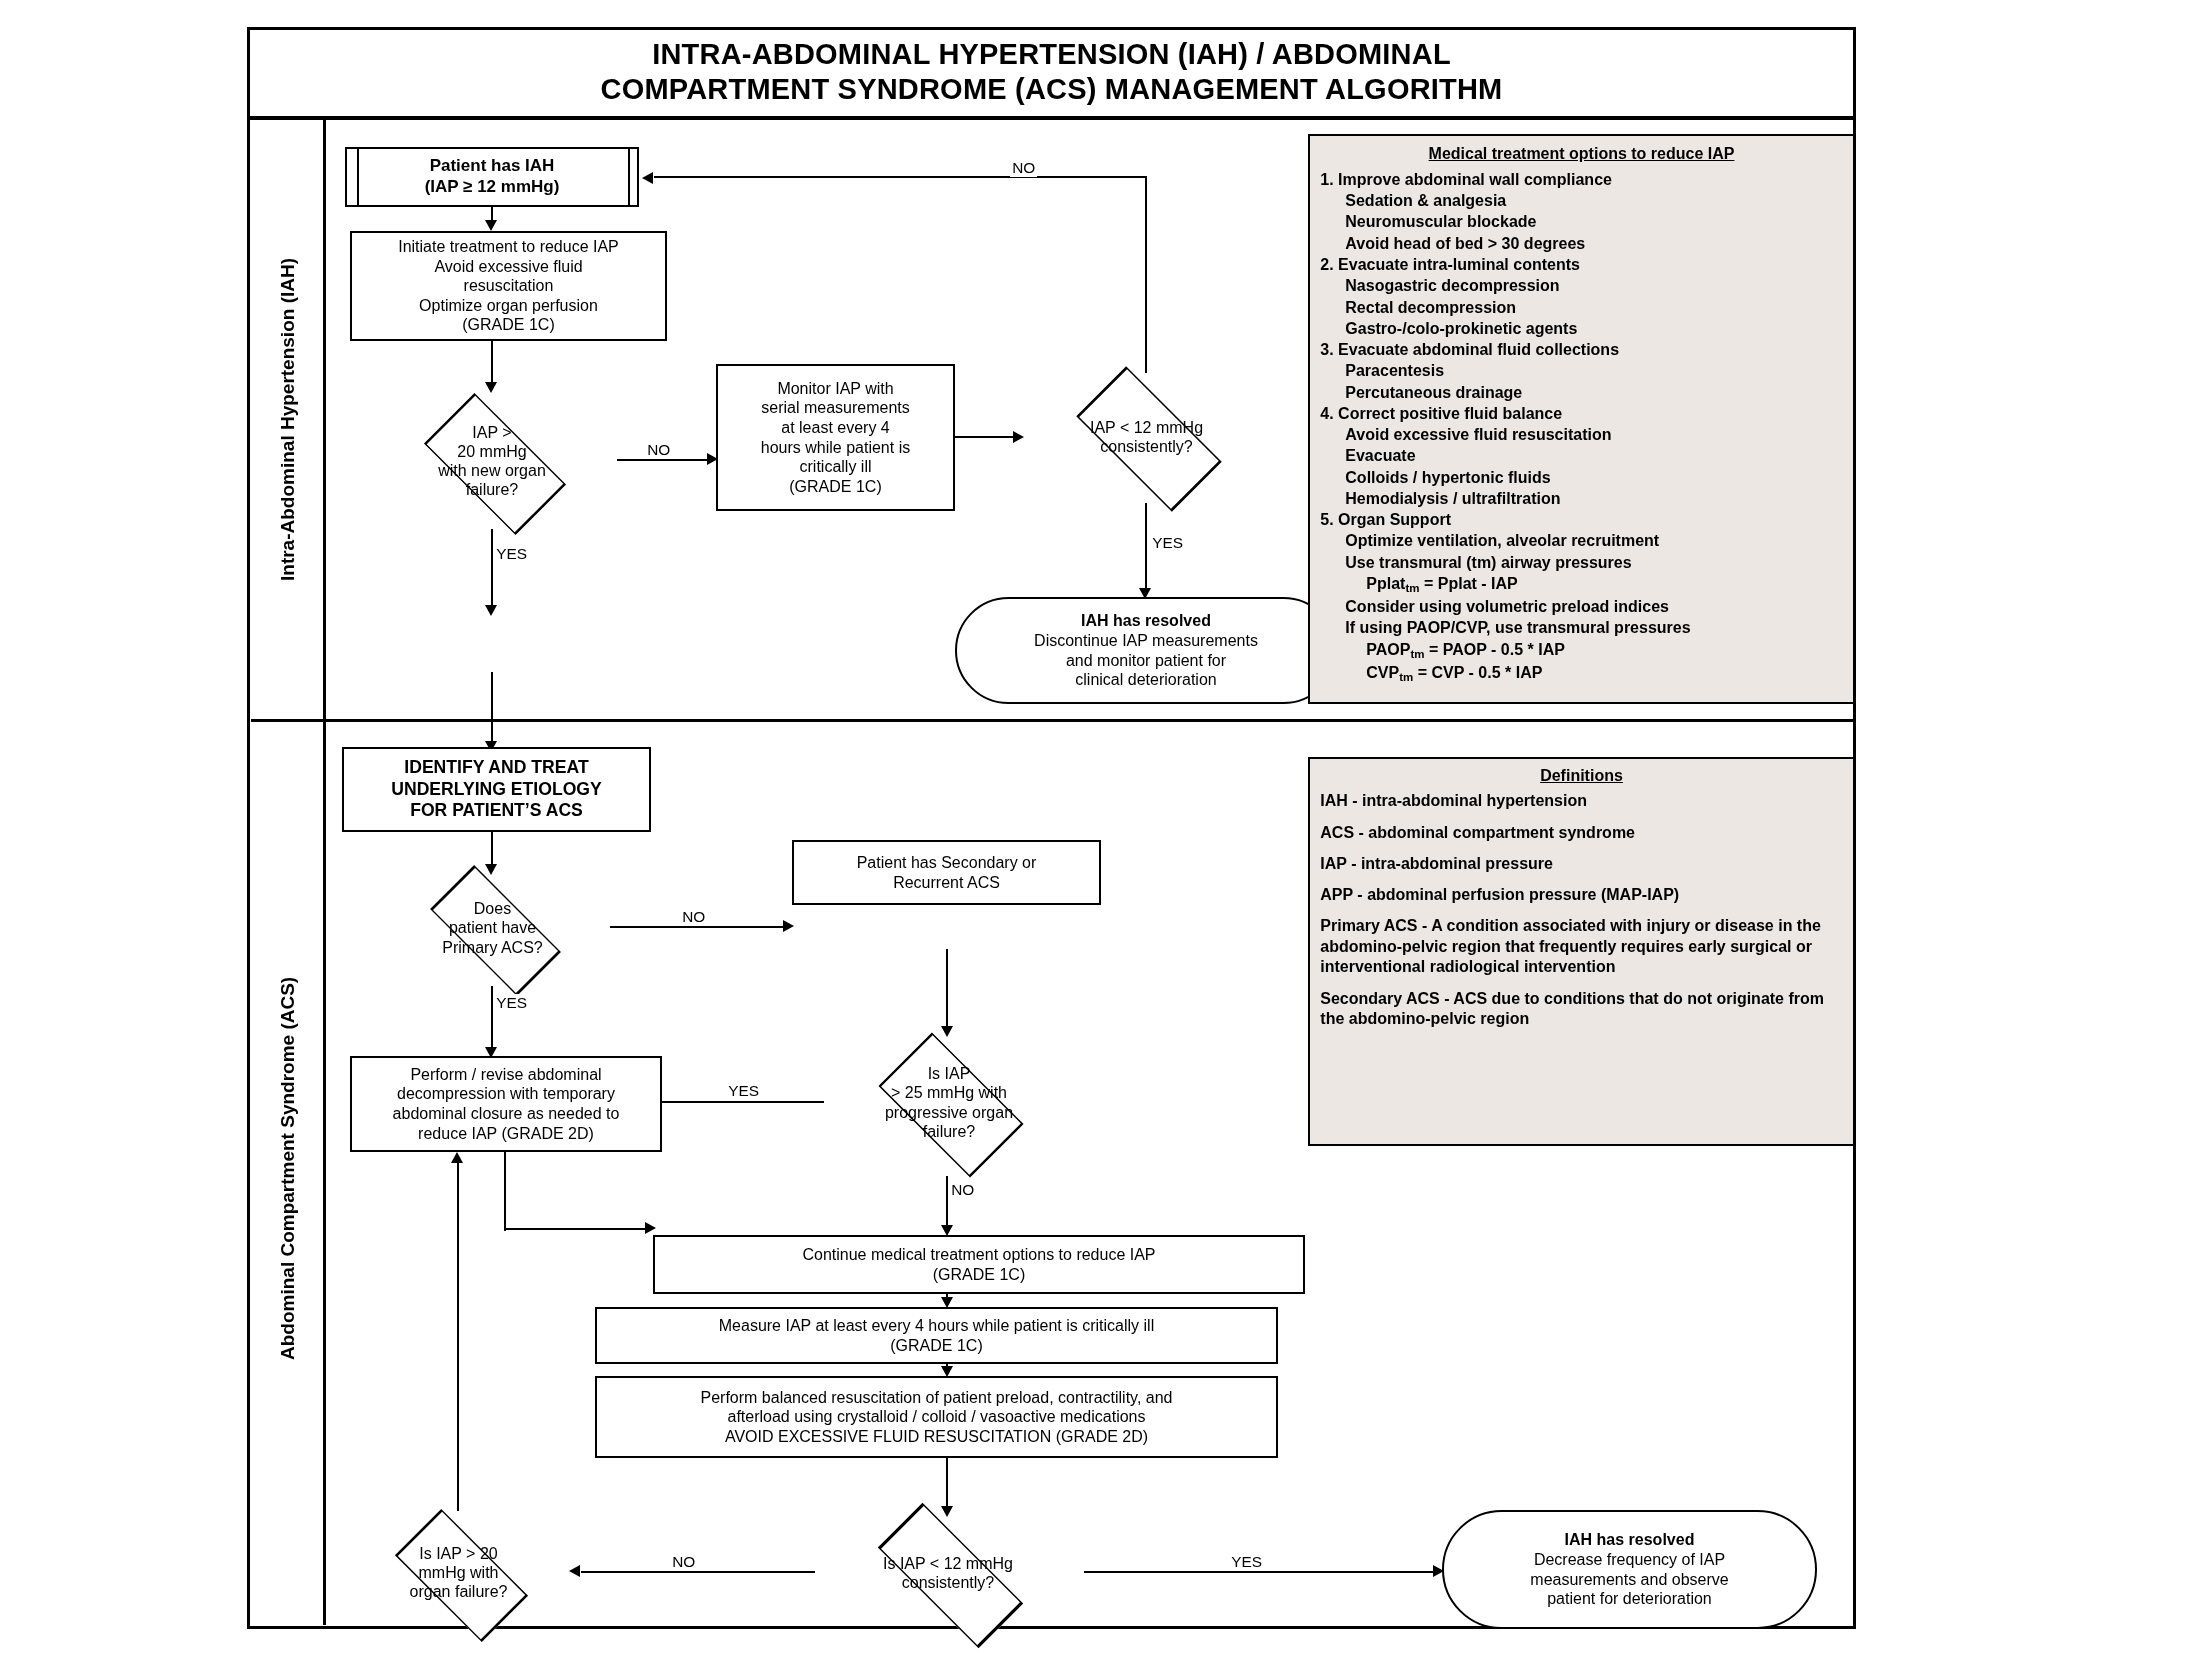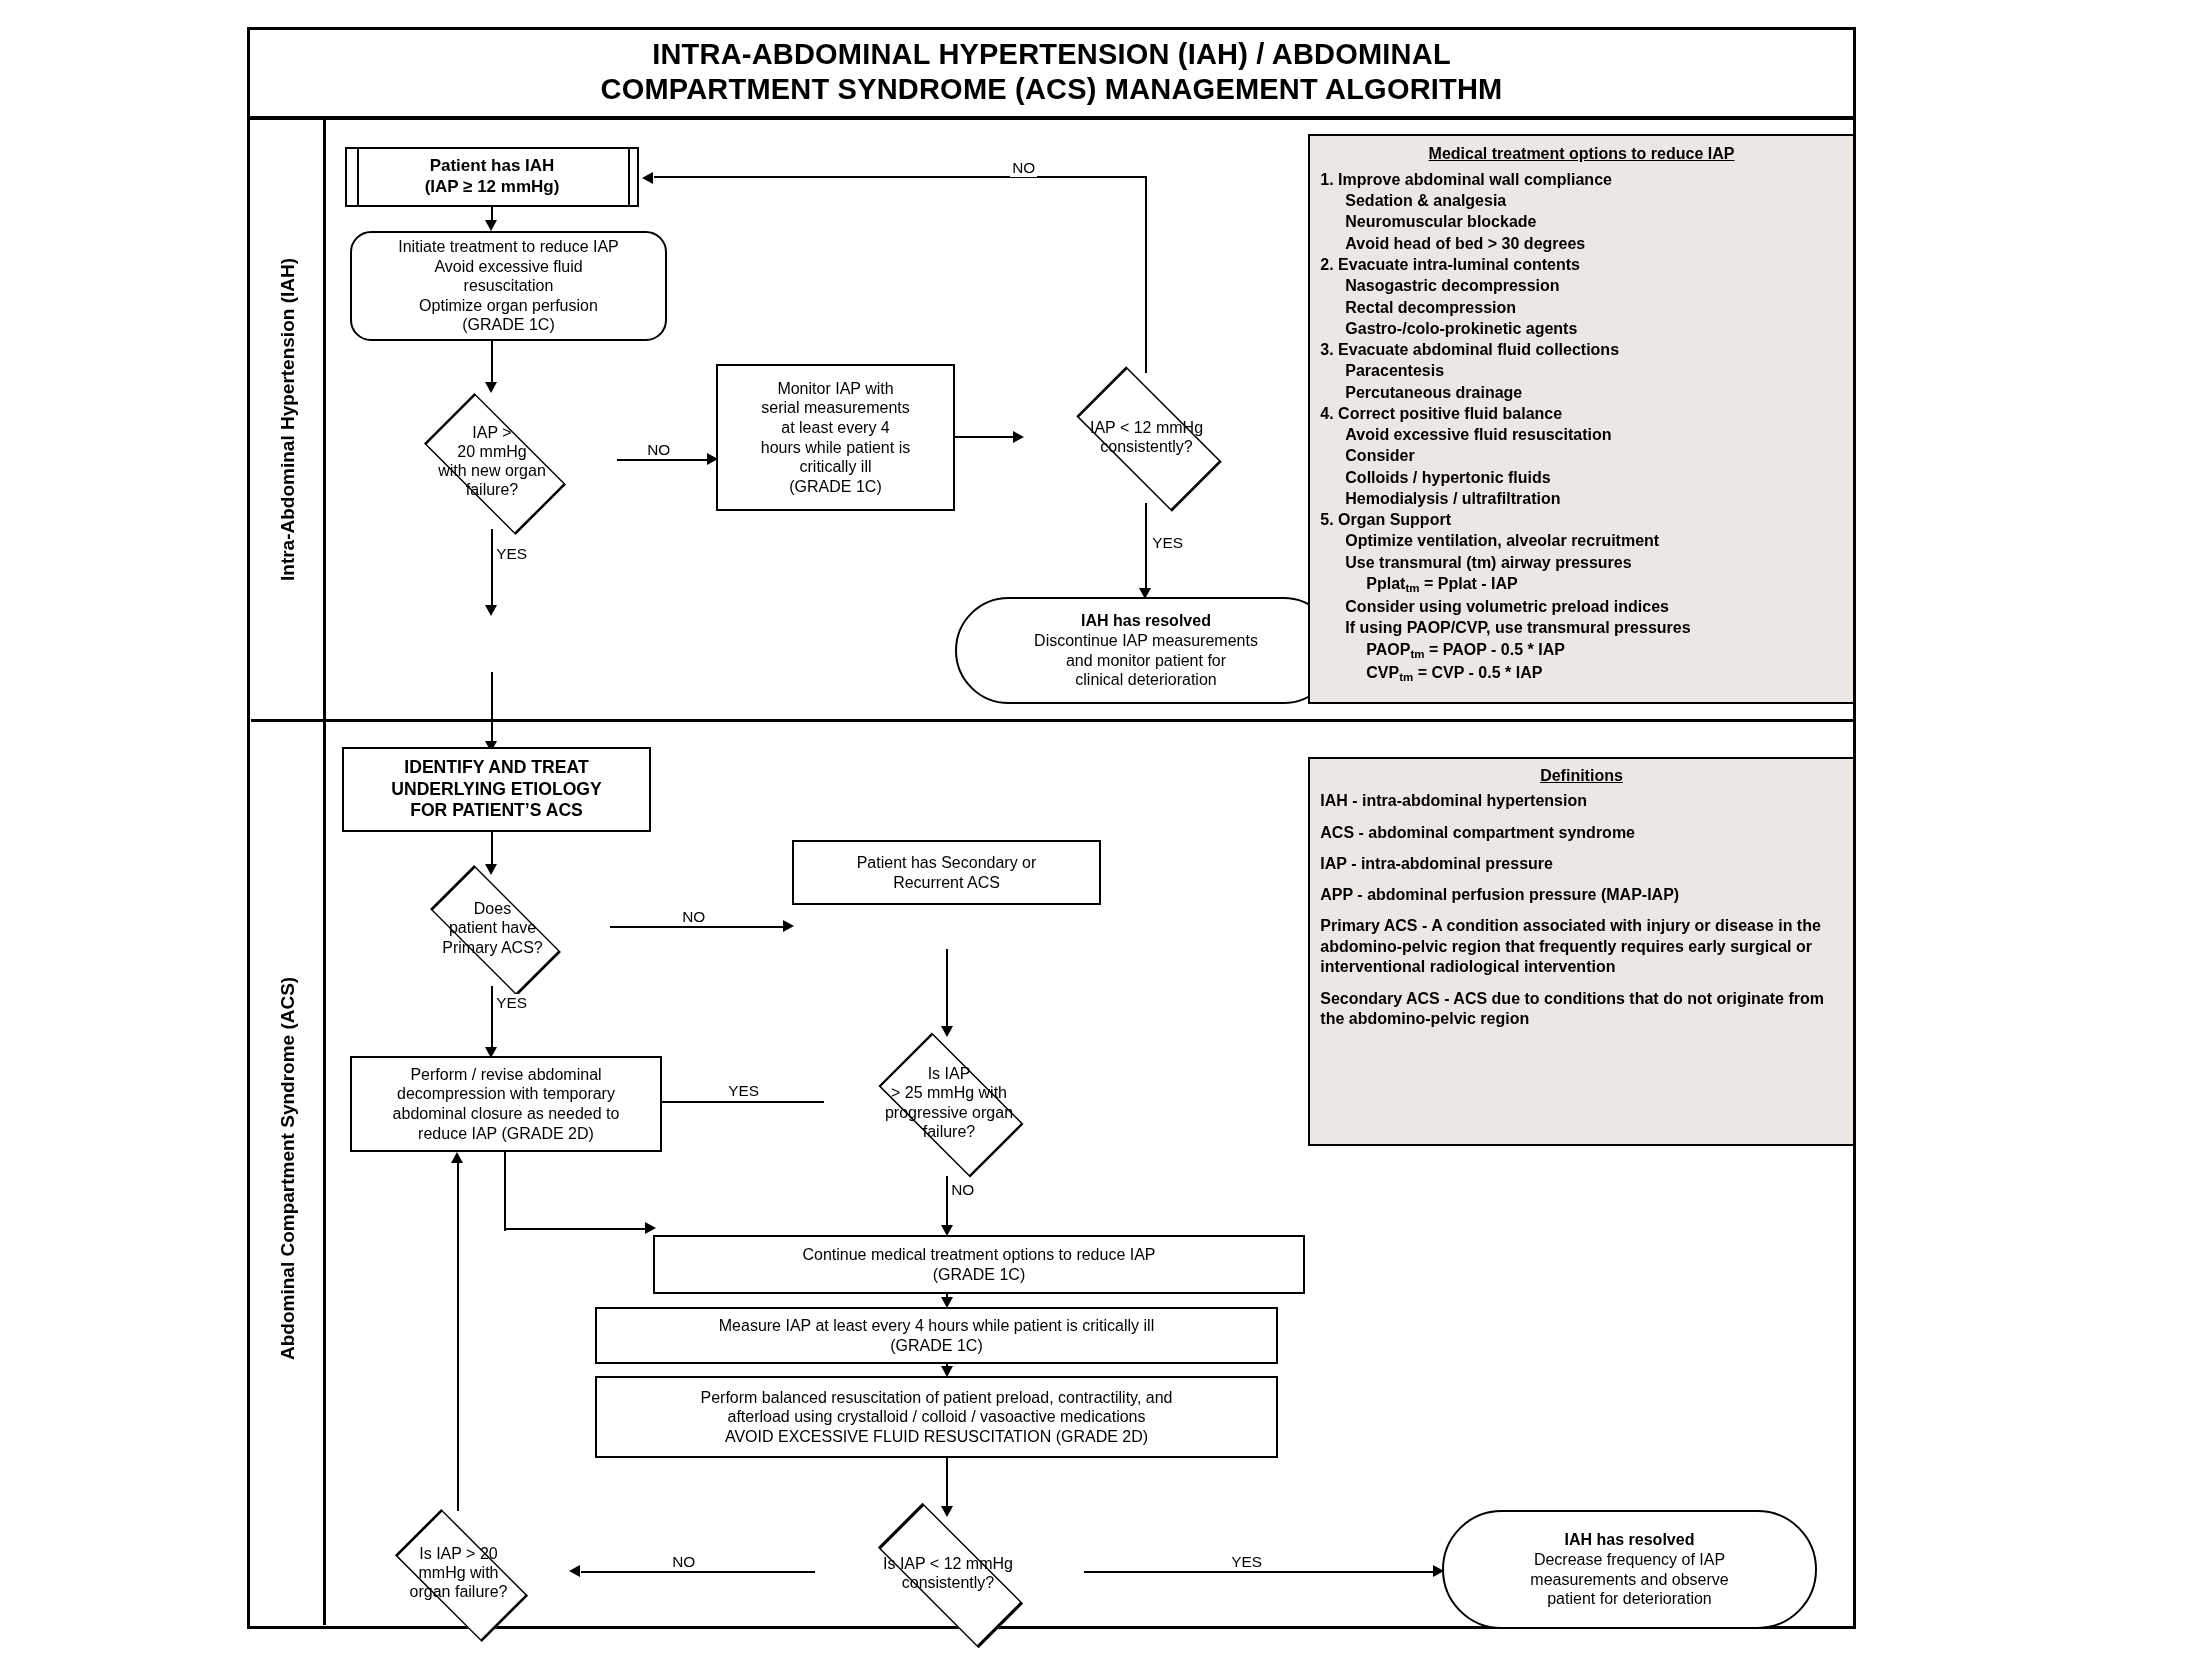--- a/index.html
+++ b/index.html
@@ -178,21 +178,21 @@
   <div class="abs box bold" style="left:345px; top:147px; width:294px; height:60px; font-size:17px; flex-direction:column;">
     <div>Patient has IAH</div>
     <div>(IAP ≥ 12 mmHg)</div>
   </div>
   <div class="abs ln vln" style="left:357px; top:149px; height:56px;"></div>
   <div class="abs ln vln" style="left:628px; top:149px; height:56px;"></div>
 
   <div class="abs ln vln" style="left:491px; top:207px; height:16px;"></div>
   <div class="abs arrow-d" style="left:485px; top:220px;"></div>
 
-  <div class="abs box" style="left:350px; top:231px; width:317px; height:110px; font-size:16px; flex-direction:column;border-radius:21px;">
+  <div class="abs box" style="left:350px; top:231px; width:317px; height:110px; font-size:16px; flex-direction:column;">
     <div>Initiate treatment to reduce IAP</div>
     <div>Avoid excessive fluid</div>
     <div>resuscitation</div>
     <div>Optimize organ perfusion</div>
     <div>(GRADE 1C)</div>
   </div>
 
   <div class="abs ln vln" style="left:491px; top:341px; height:44px;"></div>
   <div class="abs arrow-d" style="left:485px; top:382px;"></div>
 
@@ -262,21 +262,21 @@
     <div class="ind1">Avoid head of bed &gt; 30 degrees</div>
     <div>2. Evacuate intra-luminal contents</div>
     <div class="ind1">Nasogastric decompression</div>
     <div class="ind1">Rectal decompression</div>
     <div class="ind1">Gastro-/colo-prokinetic agents</div>
     <div>3. Evacuate abdominal fluid collections</div>
     <div class="ind1">Paracentesis</div>
     <div class="ind1">Percutaneous drainage</div>
     <div>4. Correct positive fluid balance</div>
     <div class="ind1">Avoid excessive fluid resuscitation</div>
-    <div class="ind1">Consider</div>
+    <div class="ind1">Evacuate</div>
     <div class="ind1">Colloids / hypertonic fluids</div>
     <div class="ind1">Hemodialysis / ultrafiltration</div>
     <div>5. Organ Support</div>
     <div class="ind1">Optimize ventilation, alveolar recruitment</div>
     <div class="ind1">Use transmural (tm) airway pressures</div>
     <div class="ind2">Pplat<span class="sub">tm</span> = Pplat - IAP</div>
     <div class="ind1">Consider using volumetric preload indices</div>
     <div class="ind1">If using PAOP/CVP, use transmural pressures</div>
     <div class="ind2">PAOP<span class="sub">tm</span> = PAOP - 0.5 * IAP</div>
     <div class="ind2">CVP<span class="sub">tm</span> = CVP - 0.5 * IAP</div>

